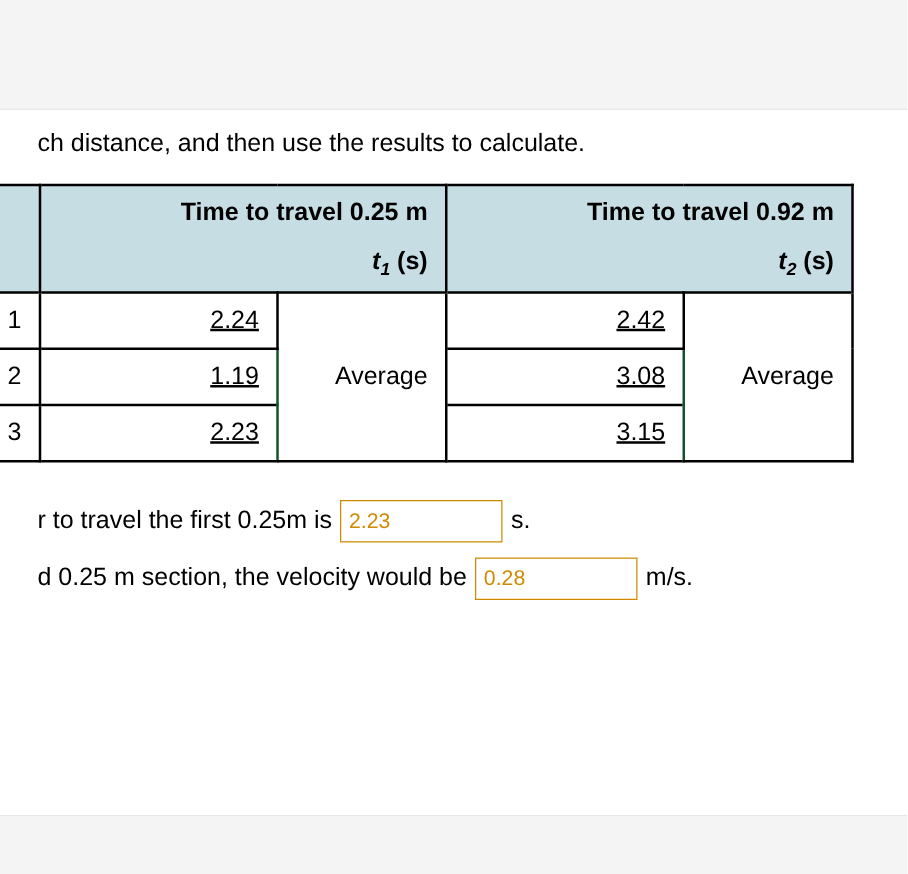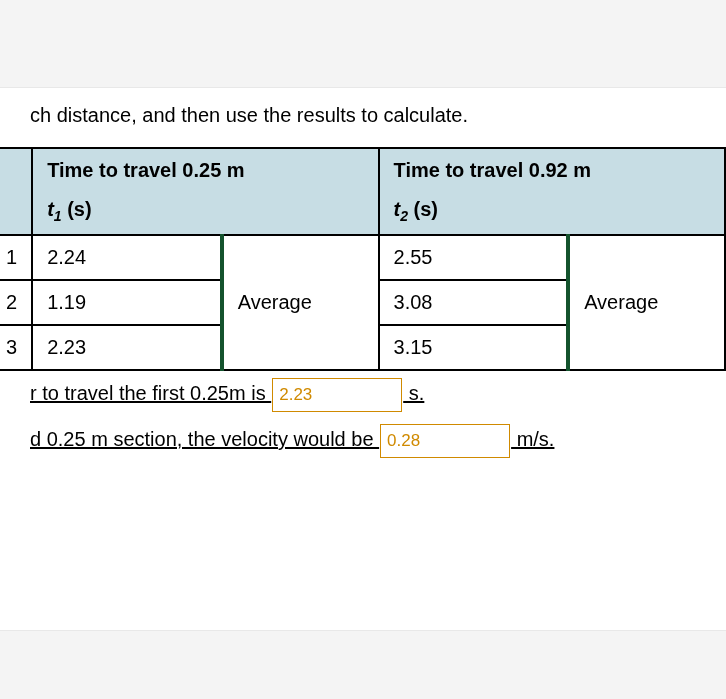--- a/index.html
+++ b/index.html
@@ -14,41 +14,41 @@
   }
   .top-pad { height: 88px; background: #f4f4f4; border-bottom: 1px solid #e8e8e8;}
   .content-area { background: #fff; padding-top: 16px; padding-bottom: 160px; border-bottom: 1px solid #e8e8e8; padding-left: 30px; }
   .intro { margin: 0 0 20px 0; font-size: 20px;}
   table.data {
     border-collapse: collapse;
     margin-left: -40px;
   }
   table.data th, table.data td {
     border: 2px solid #000;
-    text-align: left;
+    text-align: right;
     font-size: 20px;
     padding: 10px 14px;
   }
   table.data th {
     background: #c7dde4;
     font-weight: bold;
     border-bottom: none;
   }
   table.data th.sub {
     font-weight: bold;
     border-top: none;
     padding-top: 6px;
     padding-bottom: 10px;
   }
   .subvar { font-style: italic; font-weight: bold; }
   .subsub { font-size: 0.7em; vertical-align: sub; }
   table.data td.trial { width: 40px; }
-  table.data td.val { width: 190px; }
-  table.data td.avg { width: 157px; border-left: 4px solid #14532d; }
-  .sentences { margin-top: 7px; font-size: 20px; text-decoration: underline; }
+  table.data td.val { width: 190px; text-decoration: underline; }
+  table.data td.avg { width: 135px; border-left: 2px solid #14532d; }
+  .sentences { margin-top: 30px; font-size: 20px; }
   .sentence { margin-bottom: 12px; white-space: nowrap;}
   input.ans {
     border: 1px solid #d08a00;
     background: #fff;
     color: #d08a00;
     font-size: 17px;
     padding: 6px 6px;
     width: 130px;
     height: 34px;
     vertical-align: middle;
@@ -77,21 +77,21 @@
         <span class="subvar">t</span><span class="subvar subsub">1</span><span> (s)</span>
       </th>
       <th class="sub" colspan="2">
         <span class="subvar">t</span><span class="subvar subsub">2</span><span> (s)</span>
       </th>
     </tr>
     <tr>
       <td class="trial">1</td>
       <td class="val">2.24</td>
       <td class="avg" rowspan="3">Average</td>
-      <td class="val">2.55</td>
+      <td class="val">2.42</td>
       <td class="avg" rowspan="3">Average</td>
     </tr>
     <tr>
       <td class="trial">2</td>
       <td class="val">1.19</td>
       <td class="val">3.08</td>
     </tr>
     <tr>
       <td class="trial">3</td>
       <td class="val">2.23</td>

